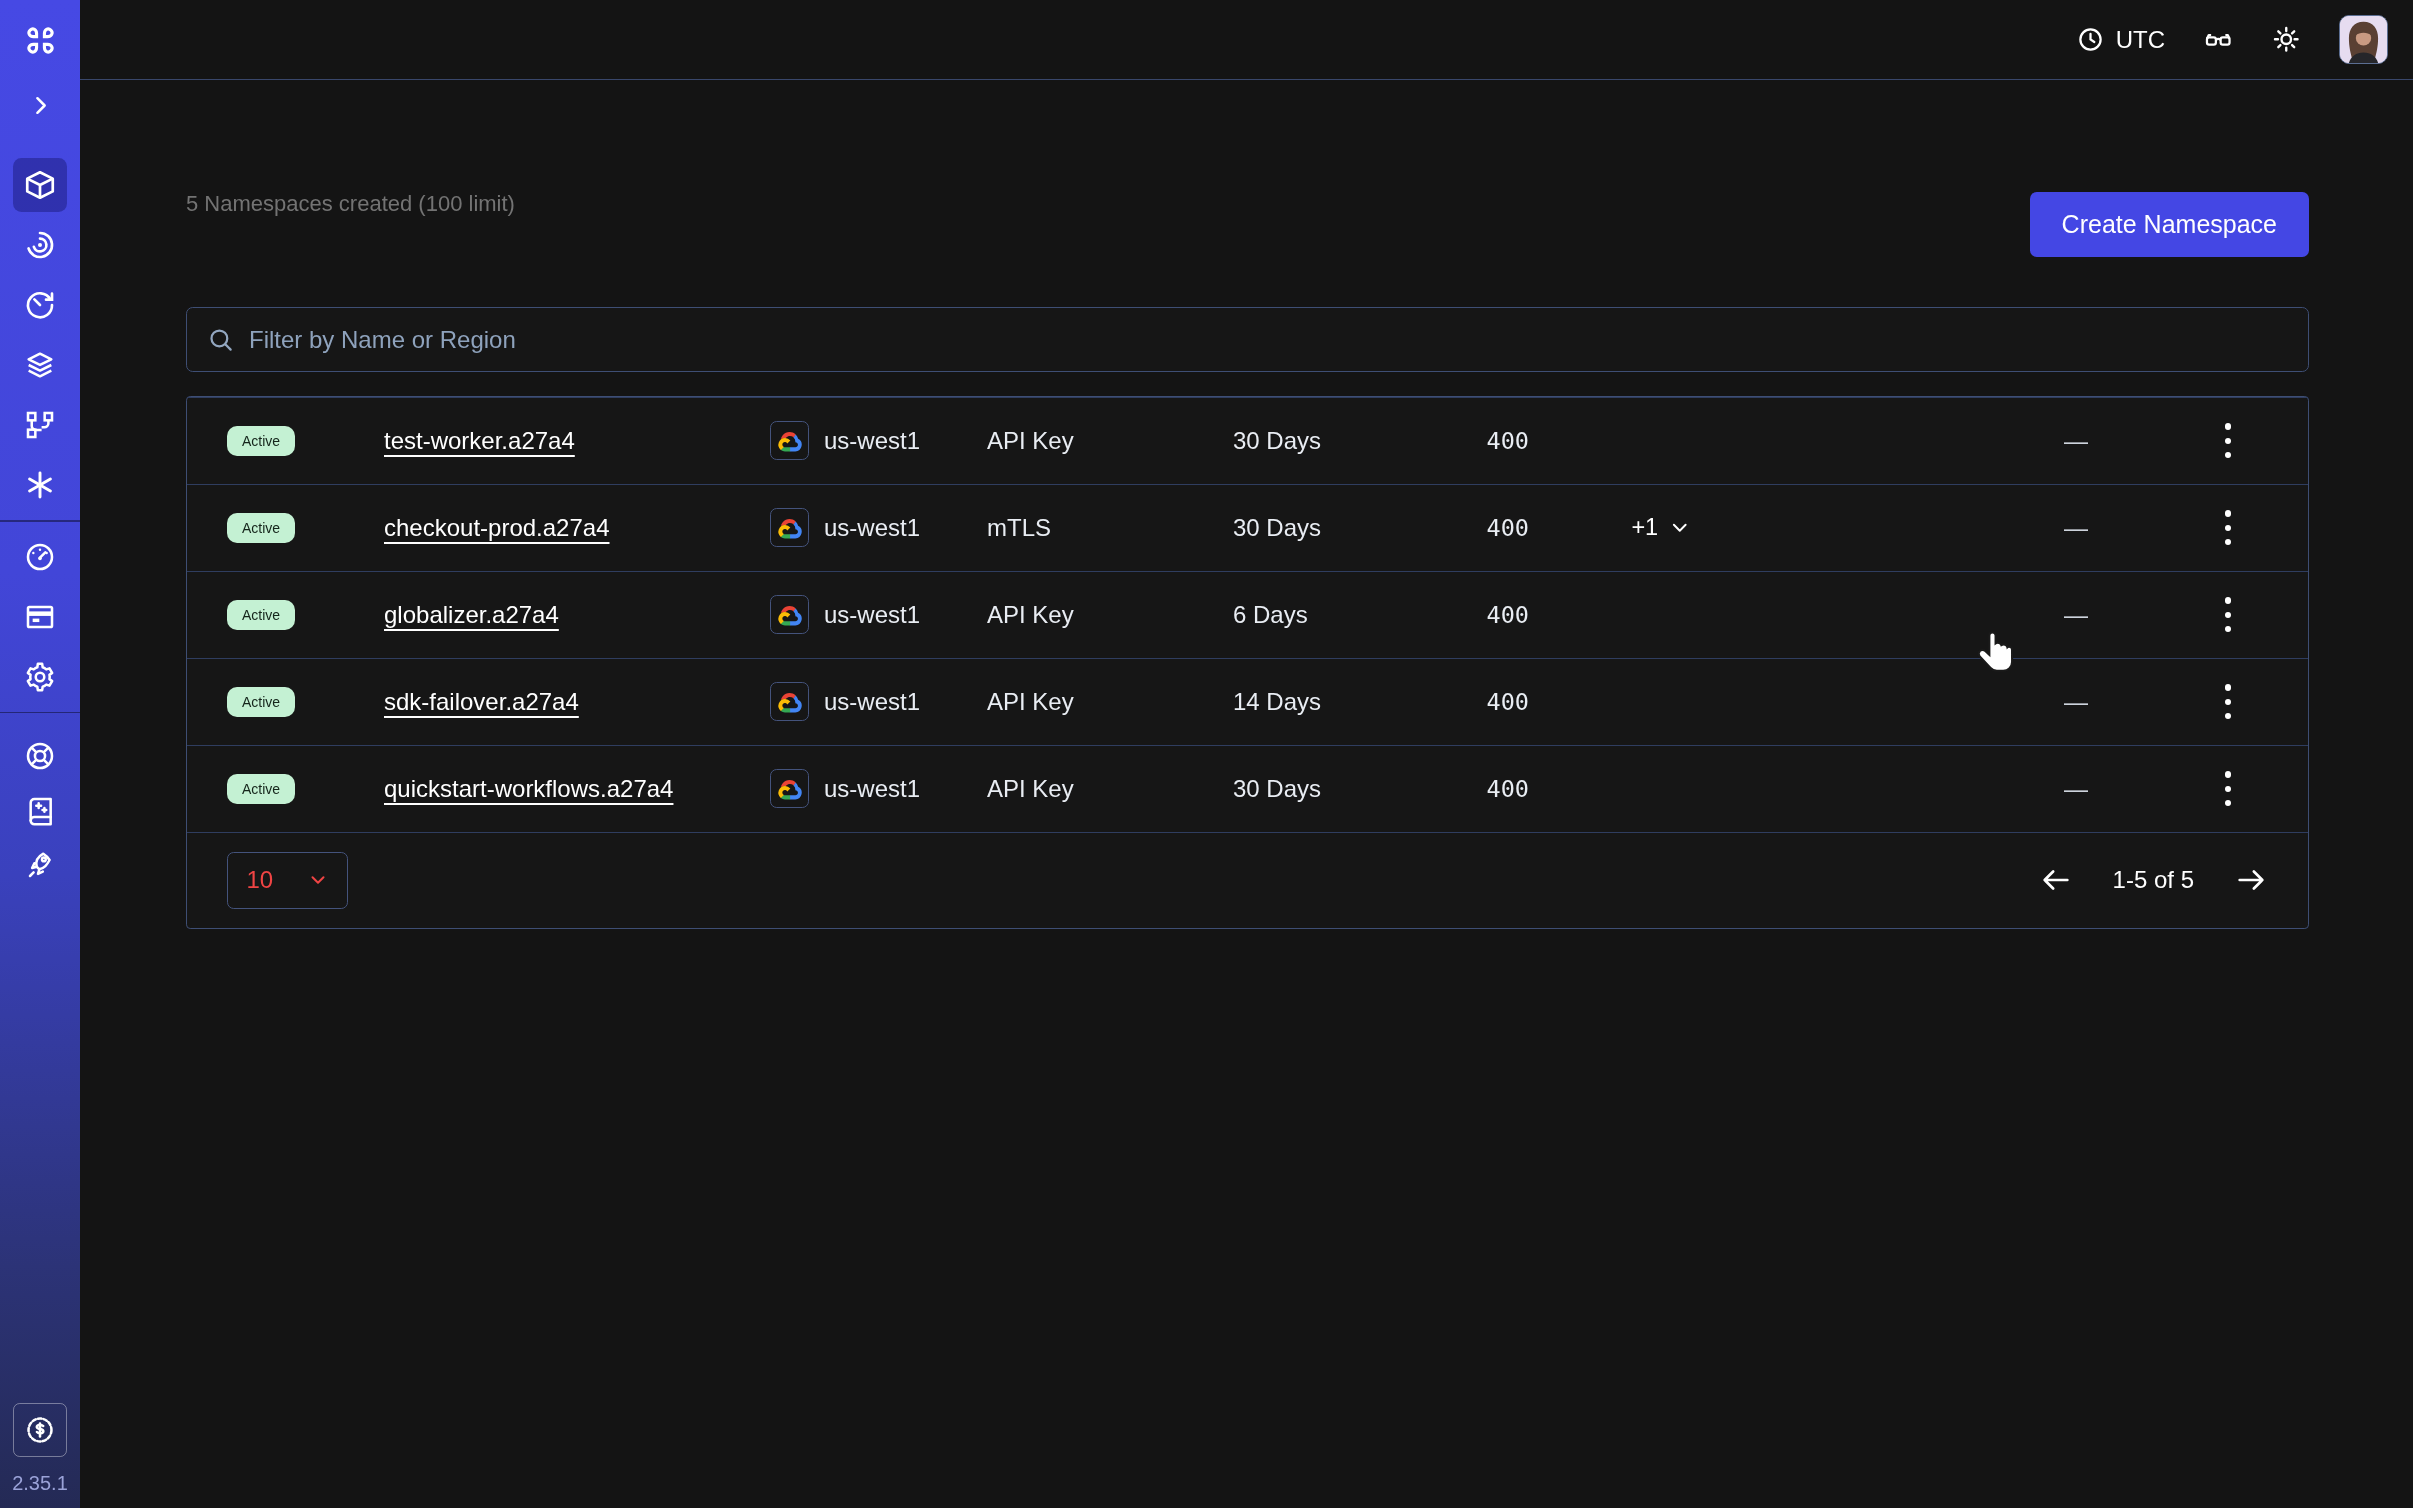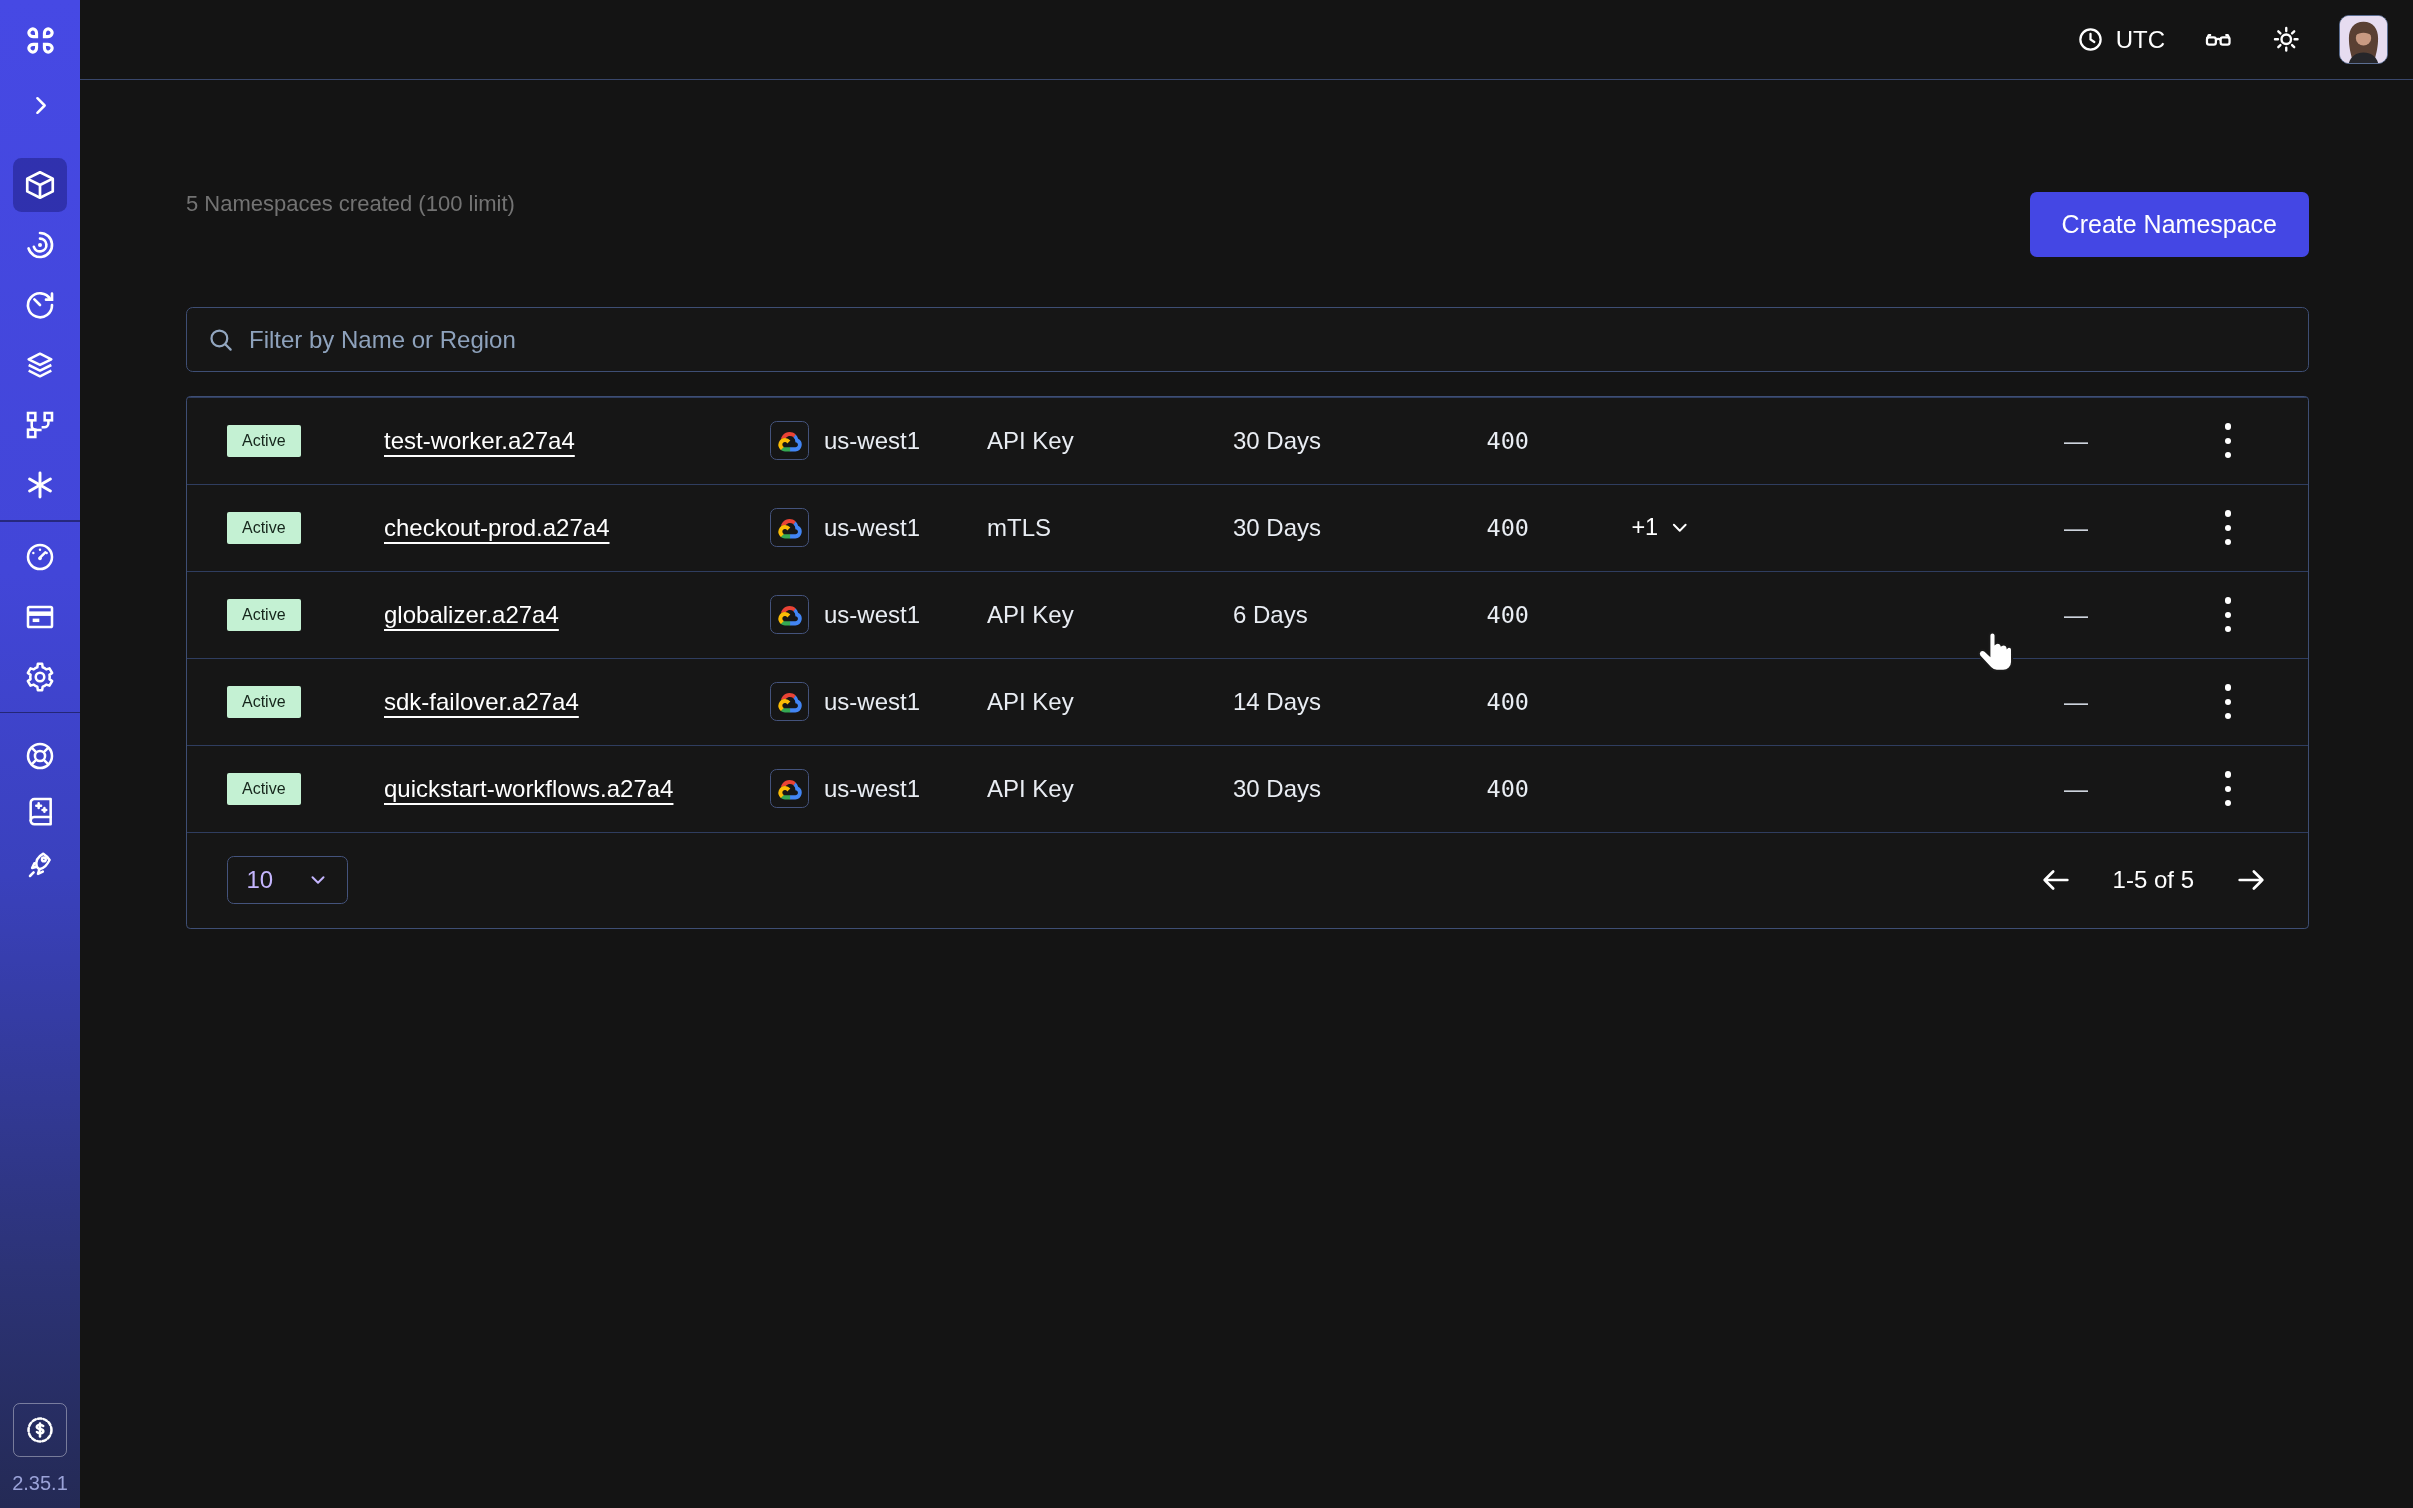--- a/index.html
+++ b/index.html
@@ -92,21 +92,21 @@
     align-items: center; padding: 0 40px;
   }
   .thead { height: 77px; background: #2b3a63; color: #fff; font-size: 23.5px; font-weight: 400; }
   .trow { height: 87px; border-top: 1.7px solid #2f3d5f; font-size: 24px; }
   .cell { display: flex; align-items: center; }
   .cell.right { justify-content: flex-end; }
   .tags-col { padding-left: 84px; }
   .actions-col { justify-content: center; }
 
   .status-badge {
-    background: #c4f1d3; color: #15251b; font-size: 16px; padding: 6.7px 15px; border-radius: 2px;
+    background: #c4f1d3; color: #15251b; font-size: 14px; padding: 6.7px 15px; border-radius: 10px;
   }
   .name-link {
     color: #fff; text-decoration: underline; text-underline-offset: 5.9px; text-decoration-thickness: 1.7px;
     cursor: pointer;
   }
   .region-box {
     width: 39px; height: 39px; border: 1.7px solid #44537c; border-radius: 6.7px;
     display: flex; align-items: center; justify-content: center; margin-right: 15px; flex: none;
   }
   .region-box svg { width: 25px; height: 25px; }
@@ -122,22 +122,22 @@
   .tag-more { font-size: 23.5px; color: #fff; margin-left: 18.4px; }
   .tag-expand-btn { background: none; border: none; color: #fff; margin-left: 10px; cursor: pointer; }
   .tag-expand-btn svg { width: 23.5px; height: 23.5px; }
 
   .dash { color: #cdd3dc; }
   .kebab-btn { background: none; border: none; cursor: pointer; display: flex; flex-direction: column; gap: 7.5px; padding: 8.4px; }
   .kebab-btn i { width: 6.7px; height: 6.7px; border-radius: 50%; background: #fff; }
 
   .tfoot { height: 96px; border-top: 1.7px solid #2f3d5f; display: flex; align-items: center; justify-content: space-between; padding: 0 40px; }
   .page-size {
-    height: 48px; min-width: 121px; border: 1.7px solid #44537c; border-radius: 6.7px; background: none;
-    color: #c4b5fd; font-size: 24px; font-family: inherit; display: flex; align-items: center; gap: 5px;
+    height: 57px; min-width: 121px; border: 1.7px solid #44537c; border-radius: 6.7px; background: none;
+    color: #ef4444; font-size: 24px; font-family: inherit; display: flex; align-items: center; gap: 5px;
     padding: 0 18.4px; cursor: pointer; justify-content: space-between;
   }
   .page-size svg { width: 22px; height: 22px; }
   .pager { display: flex; align-items: center; gap: 40px; }
   .pager-btn { background: none; border: none; color: #fff; cursor: pointer; }
   .pager-btn svg { width: 34px; height: 34px; }
   .pager-label { font-size: 24px; color: #fff; }
 
   
   .cursor { position: absolute; left: 1974px; top: 630px; width: 45px; height: 49px; z-index: 50; pointer-events: none; }

